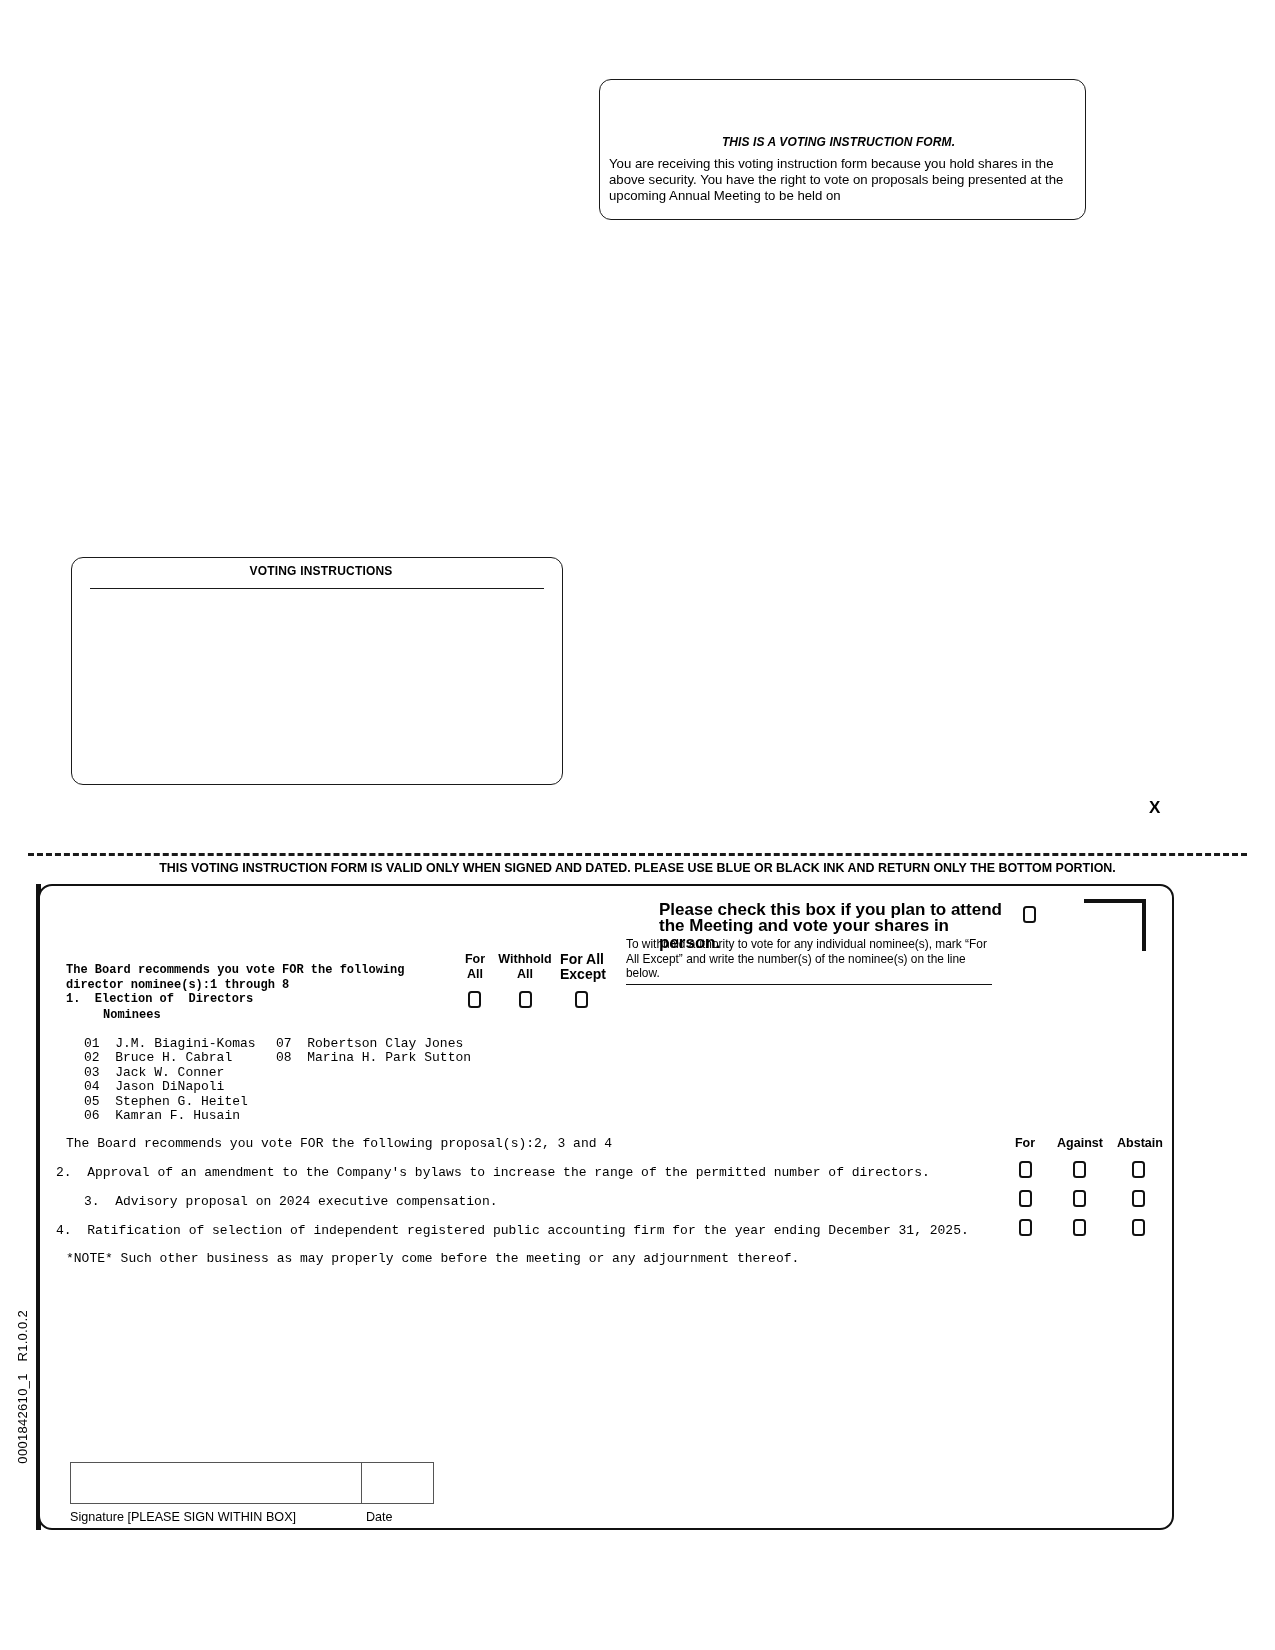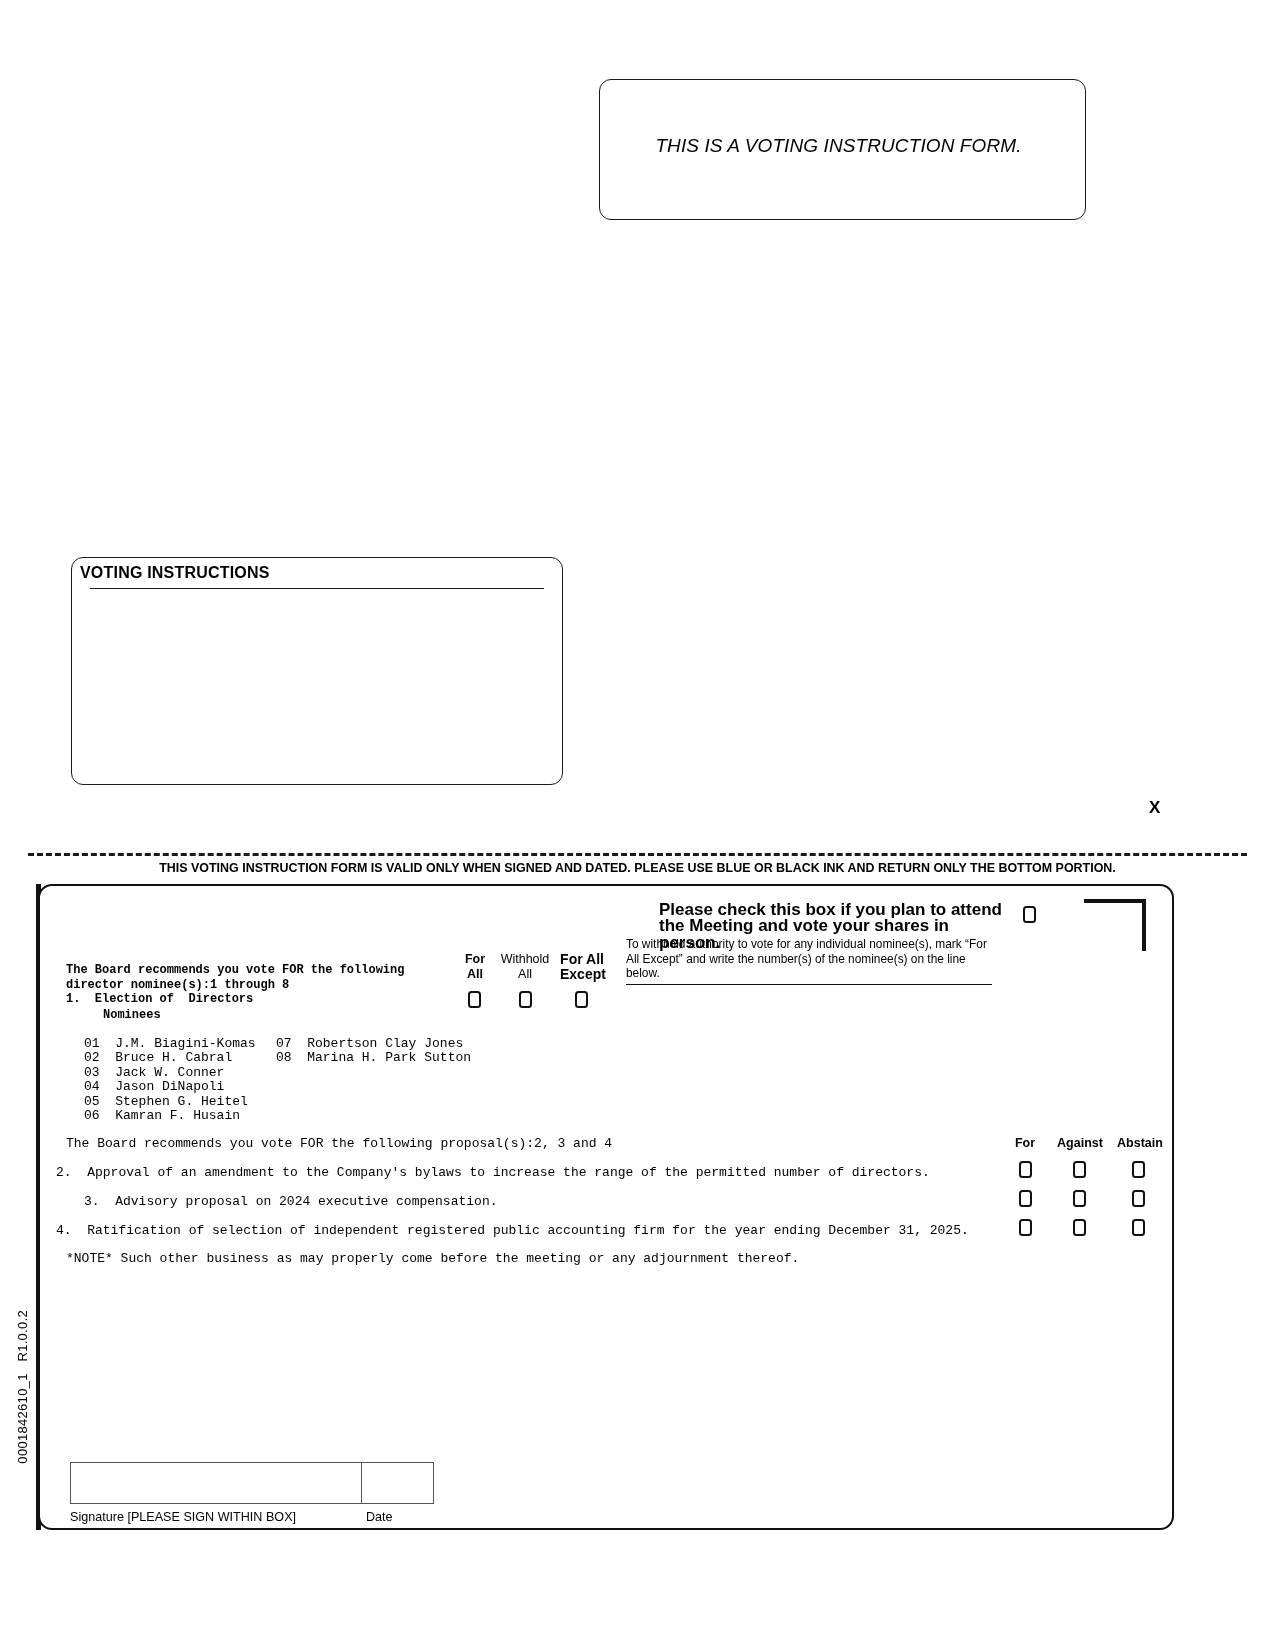--- a/index.html
+++ b/index.html
@@ -26,23 +26,23 @@
     border: 1.3px solid #1a1a1a;
     border-radius: 12px;
     box-sizing: border-box;
   }
   .notice-title {
     position: absolute;
     left: 0;
     right: 8px;
     top: 55px;
     text-align: center;
-    font-weight: normal;
+    font-weight: bold;
     font-style: italic;
-    font-size: 19px;
+    font-size: 12px;
     letter-spacing: 0.1px;
   }
   .notice-body {
     position: absolute;
     left: 9px;
     right: 9px;
     top: 76px;
     font-size: 13.2px;
     line-height: 16.2px;
     text-align: left;
@@ -57,23 +57,23 @@
     height: 228px;
     border: 1.3px solid #1a1a1a;
     border-radius: 12px;
     box-sizing: border-box;
   }
   .vi-title {
     position: absolute;
     left: 8px;
     right: 0;
     top: 6px;
-    text-align: left;
-    font-weight: bold;
-    font-size: 16px;
+    text-align: center;
+    font-weight: bold;
+    font-size: 12px;
     letter-spacing: 0.2px;
   }
   .vi-rule {
     position: absolute;
     left: 18px;
     right: 18px;
     top: 30px;
     border-top: 1.2px solid #1a1a1a;
   }
 
@@ -246,21 +246,21 @@
     font-size: 12.5px;
     line-height: 14.5px;
     font-family: "Liberation Sans", sans-serif;
   }
   .hdr-withhold {
     position: absolute;
     left: 497px;
     top: 952px;
     text-align: center;
     width: 56px;
-    font-weight: normal;
+    font-weight: bold;
     font-size: 12.5px;
     line-height: 14.5px;
     font-family: "Liberation Sans", sans-serif;
   }
   .hdr-except {
     position: absolute;
     left: 560px;
     top: 952px;
     text-align: center;
     width: 44px;
@@ -327,20 +327,21 @@
     top: 1510px;
     font-size: 12.6px;
     font-family: "Liberation Sans", sans-serif;
   }
 </style>
 </head>
 <body>
 
 <div class="notice-box">
   <div class="notice-title">THIS IS A VOTING INSTRUCTION FORM.</div>
+  <div class="notice-body">You are receiving this voting instruction form because you hold shares in the above security. You have the right to vote on proposals being presented at the upcoming Annual Meeting to be held on</div>
 </div>
 
 <div class="vi-box">
   <div class="vi-title">VOTING INSTRUCTIONS</div>
   <div class="vi-rule"></div>
 </div>
 
 <div class="x-marker">X</div>
 
 <div class="tear-line"></div>

